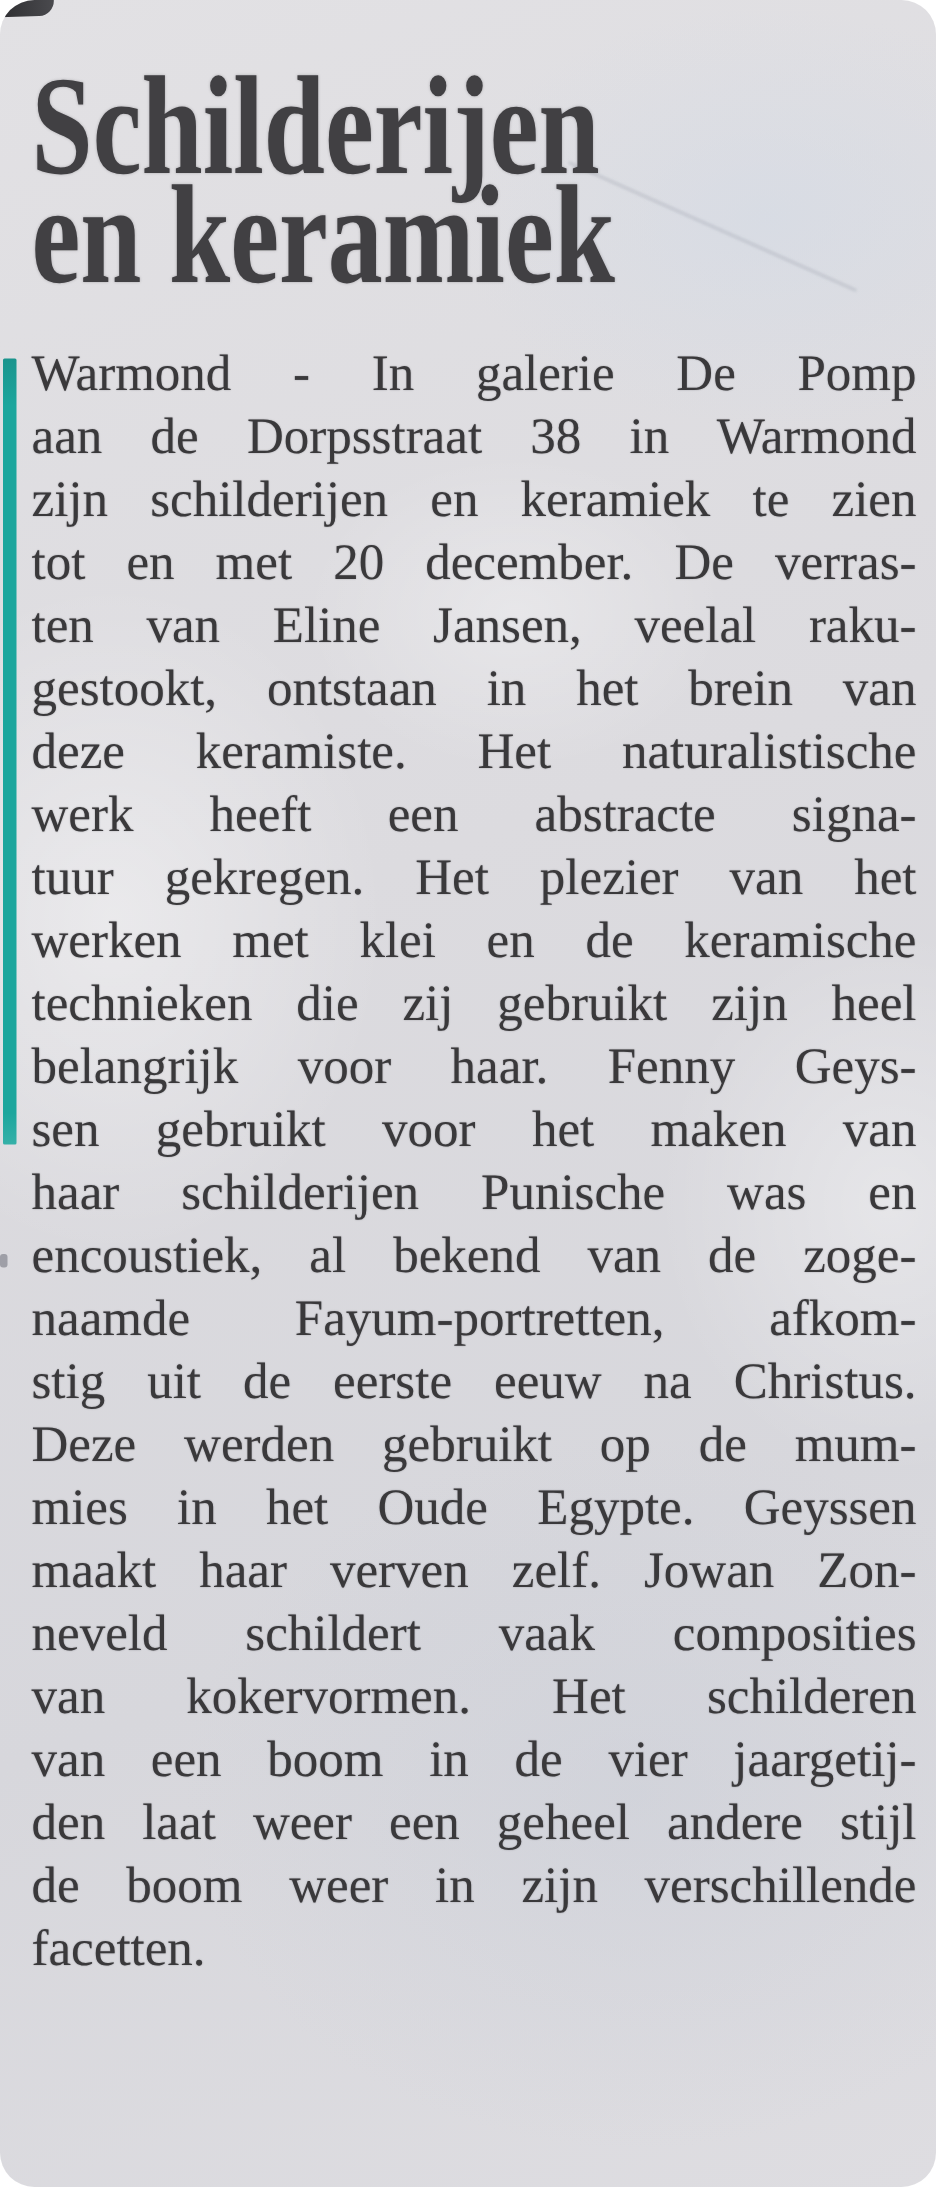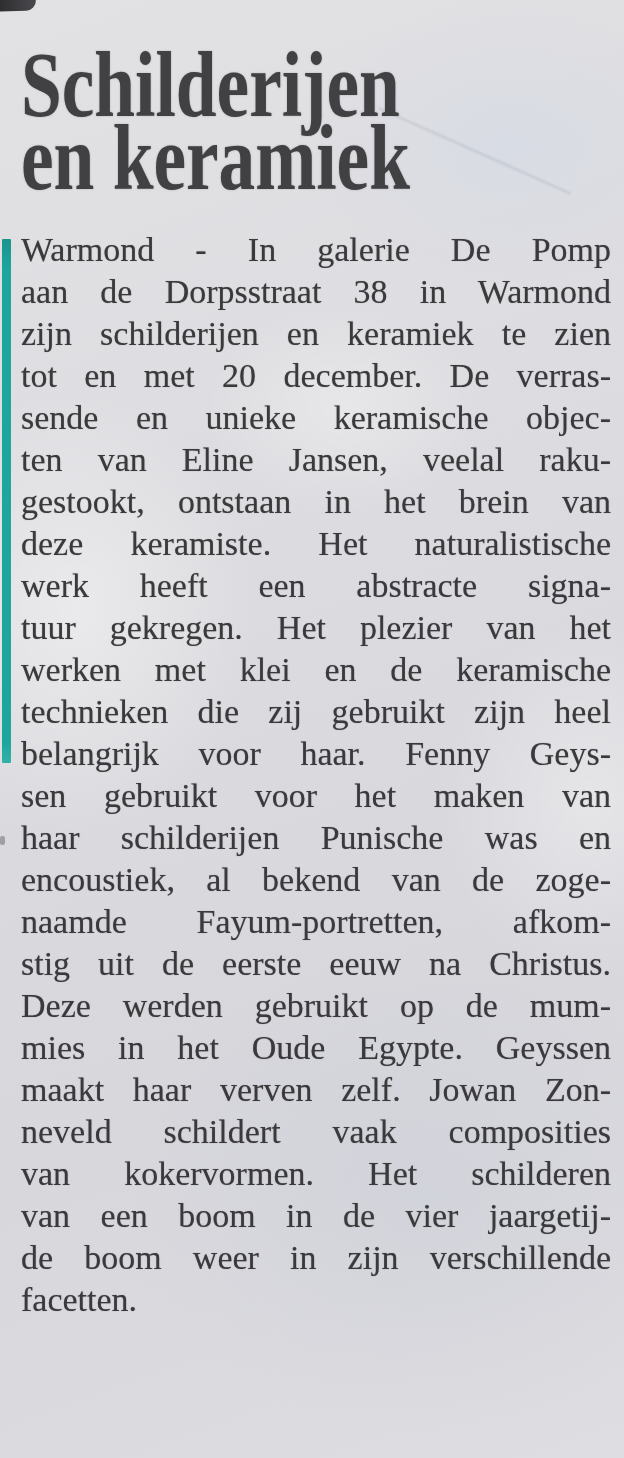--- a/index.html
+++ b/index.html
@@ -10,20 +10,21 @@
     overflow: hidden;
     font-family: "Liberation Serif", serif;
     background-color: var(--paper, #dcdbdf);
     background-image:
       radial-gradient(ellipse 300px 200px at 82% 10%, rgba(210,218,230,0.55), transparent 70%),
       radial-gradient(ellipse 260px 320px at 12% 42%, rgba(255,255,255,0.40), transparent 70%),
       radial-gradient(ellipse 200px 150px at 55% 28%, rgba(255,255,255,0.30), transparent 70%),
       radial-gradient(ellipse 420px 330px at 68% 82%, rgba(198,203,214,0.40), transparent 72%),
       radial-gradient(ellipse 220px 260px at 95% 55%, rgba(255,255,255,0.35), transparent 70%),
       linear-gradient(160deg, #e2e1e4 0%, #dcdbdf 40%, #d7d7dc 70%, #dedde1 100%);
+    border-radius: 23px;
   }
   .corner-mark {
     position: absolute;
     left: -4px; top: -3px;
     width: 40px; height: 14px;
     background: linear-gradient(90deg, #2b2b2e, #4a4a4e);
     border-radius: 0 3px 10px 4px;
     transform: rotate(-2deg);
   }
   .crease {
@@ -92,37 +93,37 @@
   <div class="accent-bar"></div>
   <h1 class="headline">
     <span class="h-line">Schilderijen</span>
     <span class="h-line">en keramiek</span>
   </h1>
   <div class="body">
       <div class="bline">Warmond - In galerie De Pomp</div>
       <div class="bline">aan de Dorpsstraat 38 in Warmond</div>
       <div class="bline">zijn schilderijen en keramiek te zien</div>
       <div class="bline">tot en met 20 december. De verras-</div>
-      <div class="bline">sende en unieke keramische objec-</div>
       <div class="bline">ten van Eline Jansen, veelal raku-</div>
       <div class="bline">gestookt, ontstaan in het brein van</div>
       <div class="bline">deze keramiste. Het naturalistische</div>
       <div class="bline">werk heeft een abstracte signa-</div>
       <div class="bline">tuur gekregen. Het plezier van het</div>
       <div class="bline">werken met klei en de keramische</div>
       <div class="bline">technieken die zij gebruikt zijn heel</div>
       <div class="bline">belangrijk voor haar. Fenny Geys-</div>
       <div class="bline">sen gebruikt voor het maken van</div>
       <div class="bline">haar schilderijen Punische was en</div>
       <div class="bline">encoustiek, al bekend van de zoge-</div>
       <div class="bline">naamde Fayum-portretten, afkom-</div>
       <div class="bline">stig uit de eerste eeuw na Christus.</div>
       <div class="bline">Deze werden gebruikt op de mum-</div>
       <div class="bline">mies in het Oude Egypte. Geyssen</div>
       <div class="bline">maakt haar verven zelf. Jowan Zon-</div>
       <div class="bline">neveld schildert vaak composities</div>
       <div class="bline">van kokervormen. Het schilderen</div>
       <div class="bline">van een boom in de vier jaargetij-</div>
+      <div class="bline">den laat weer een geheel andere stijl</div>
       <div class="bline">de boom weer in zijn verschillende</div>
       <div class="bline last">facetten.</div>
     </div>
   <div class="speck"></div>
 </div>
 
 </body></html>

